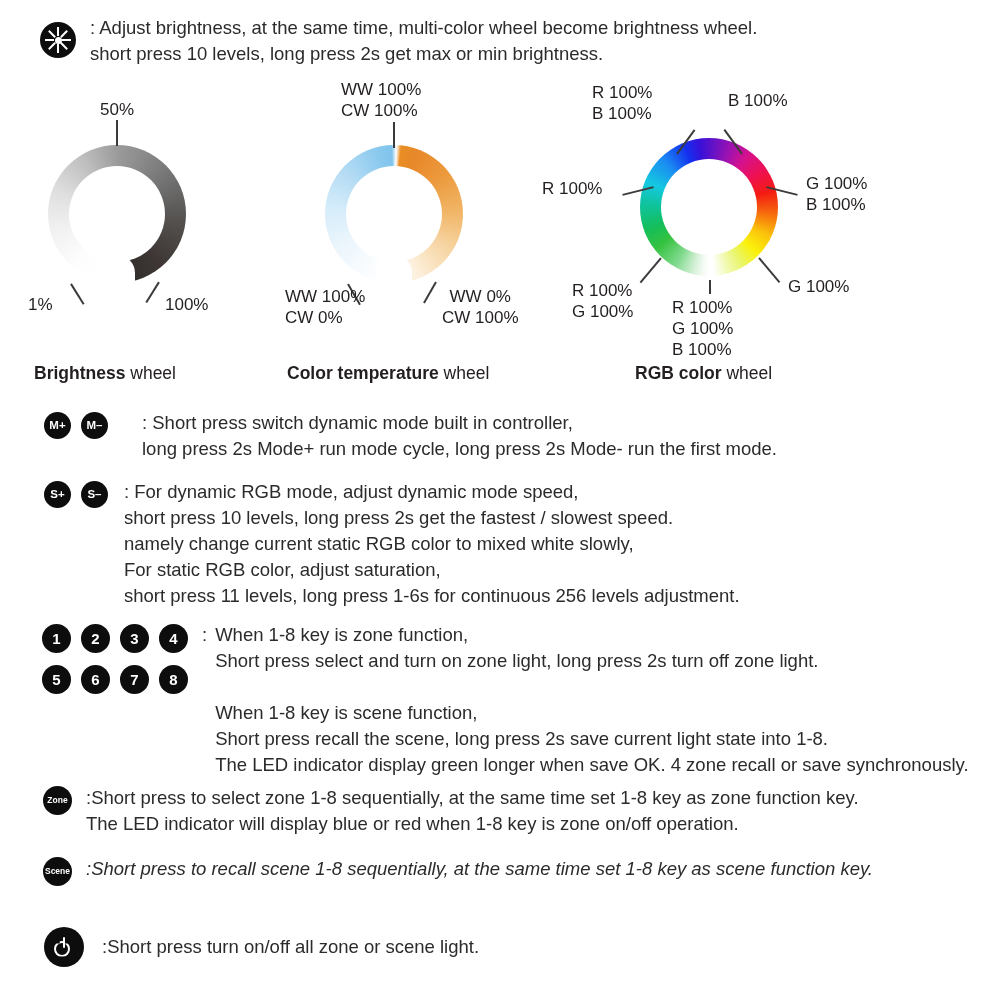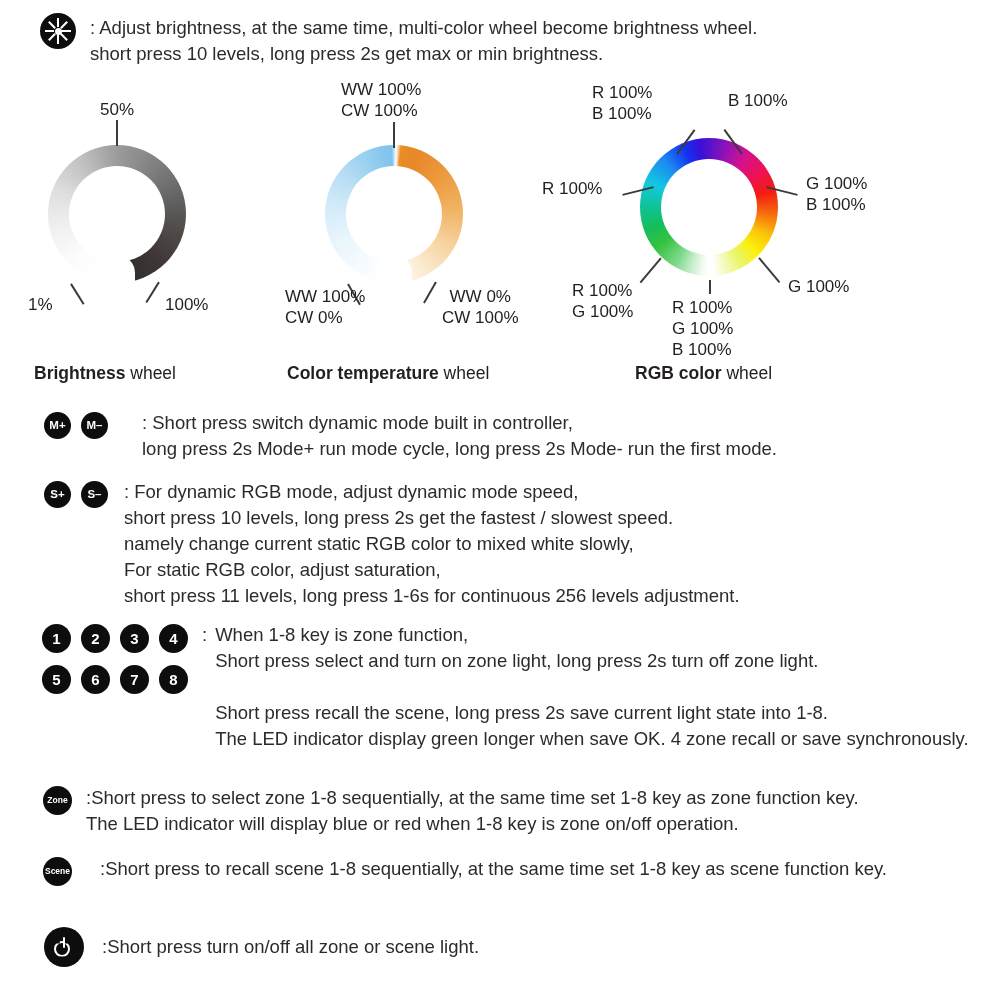--- a/index.html
+++ b/index.html
@@ -40,21 +40,21 @@
     font-family: "Liberation Sans", sans-serif;
   }
   .para div { white-space: nowrap; }
 
   
   #brightness-row {
     position: absolute;
     left: 40px;
     top: 13px;
     display: flex;
-    align-items: flex-start;
+    align-items: center;
   }
   #brightness-row .key { width: 36px; height: 36px; }
   #brightness-row .para { margin-left: 14px; margin-top: 2px; }
 
   .sun {
     position: relative;
     width: 26px; height: 26px;
   }
   .sun i {
     position: absolute;
@@ -379,40 +379,41 @@
       <div class="key nkey">6</div>
       <div class="key nkey">7</div>
       <div class="key nkey">8</div>
     </div>
   </div>
   <div class="para" style="margin-left:4px; margin-top:-2px;">:</div>
   <div class="para" style="margin-left:8px; margin-top:-2px;">
     <div>When 1-8 key is zone function,</div>
     <div>Short press select and turn on zone light, long press 2s turn off zone light.</div>
     <div style="height:26px;">&nbsp;</div>
+    <div>When 1-8 key is scene function,</div>
     <div>Short press recall the scene, long press 2s save current light state into 1-8.</div>
     <div>The LED indicator display green longer when save OK. 4 zone recall or save synchronously.</div>
   </div>
 </div>
 
 <div class="irow" id="zone-row" style="left:43px; top:786px;">
   <div class="keys">
     <div class="key wkey">Zone</div>
   </div>
   <div class="para" style="margin-left:4px; margin-top:-1px;">
     <div>:Short press to select zone 1-8 sequentially, at the same time set 1-8 key as zone function key.</div>
     <div>  The LED indicator will display blue or red when 1-8 key is zone on/off operation.</div>
   </div>
 </div>
 
 <div class="irow" id="scene-row" style="left:43px; top:857px;">
   <div class="keys">
     <div class="key wkey">Scene</div>
   </div>
-  <div class="para" style="margin-left:18px; margin-top:-1px;">
+  <div class="para" style="margin-left:4px; margin-top:-1px;font-style:italic;">
     <div>:Short press to recall scene 1-8 sequentially, at the same time set 1-8 key as scene function key.</div>
   </div>
 </div>
 
 <div class="irow" id="power-row" style="left:44px; top:927px;">
   <div class="keys">
     <div class="key pkey">
       <div class="power">
         <div class="ringp"></div>
         <div class="bar"></div>

